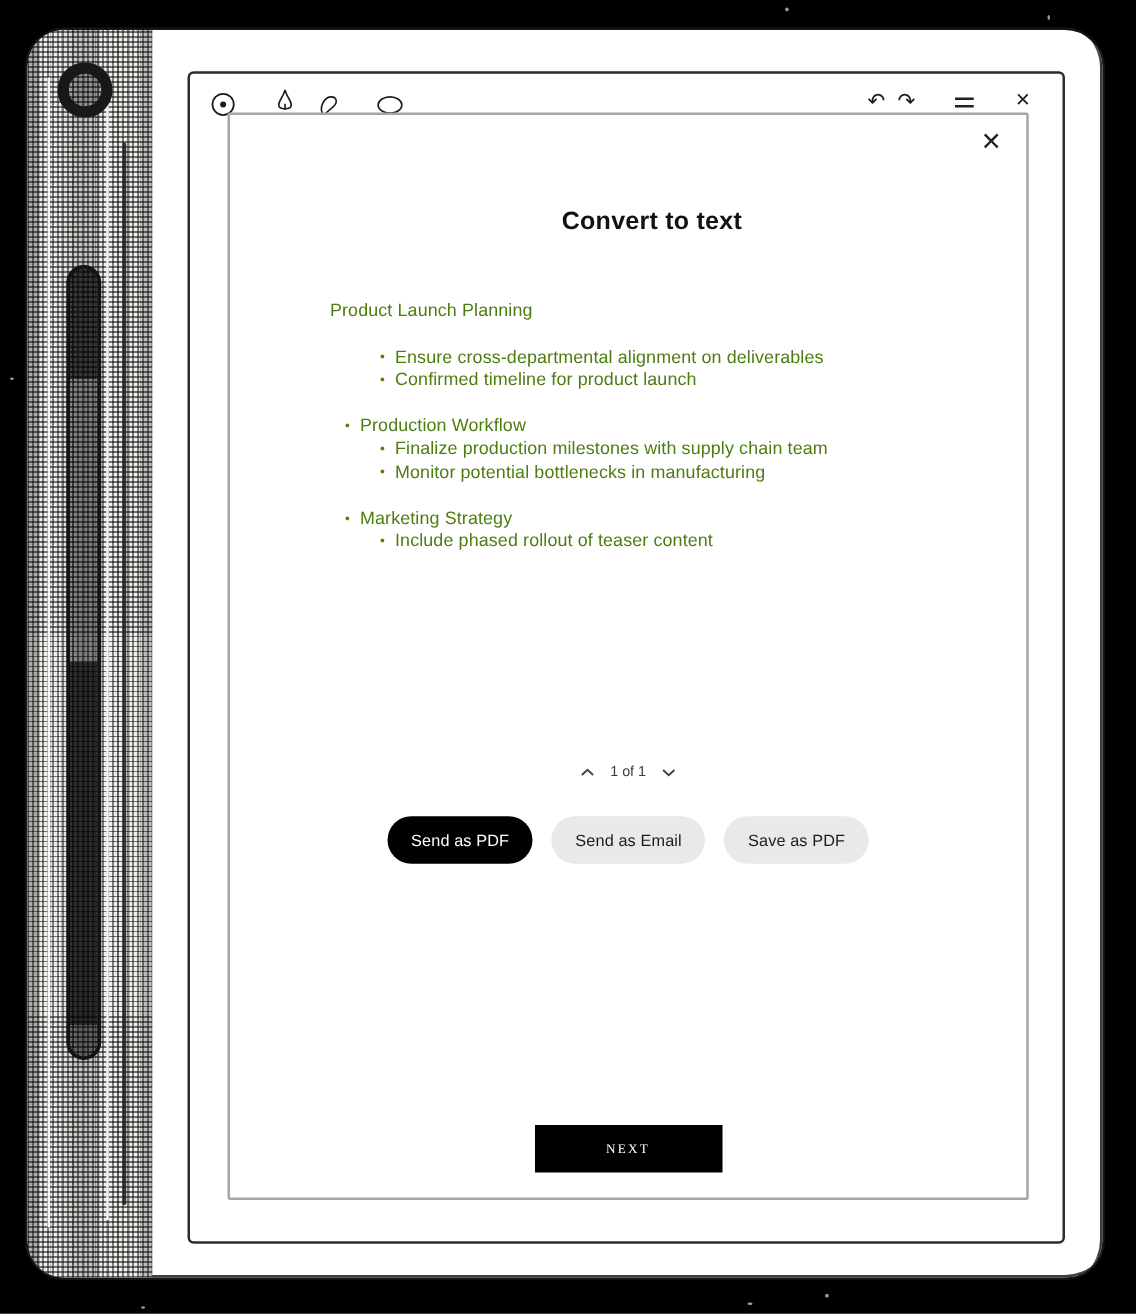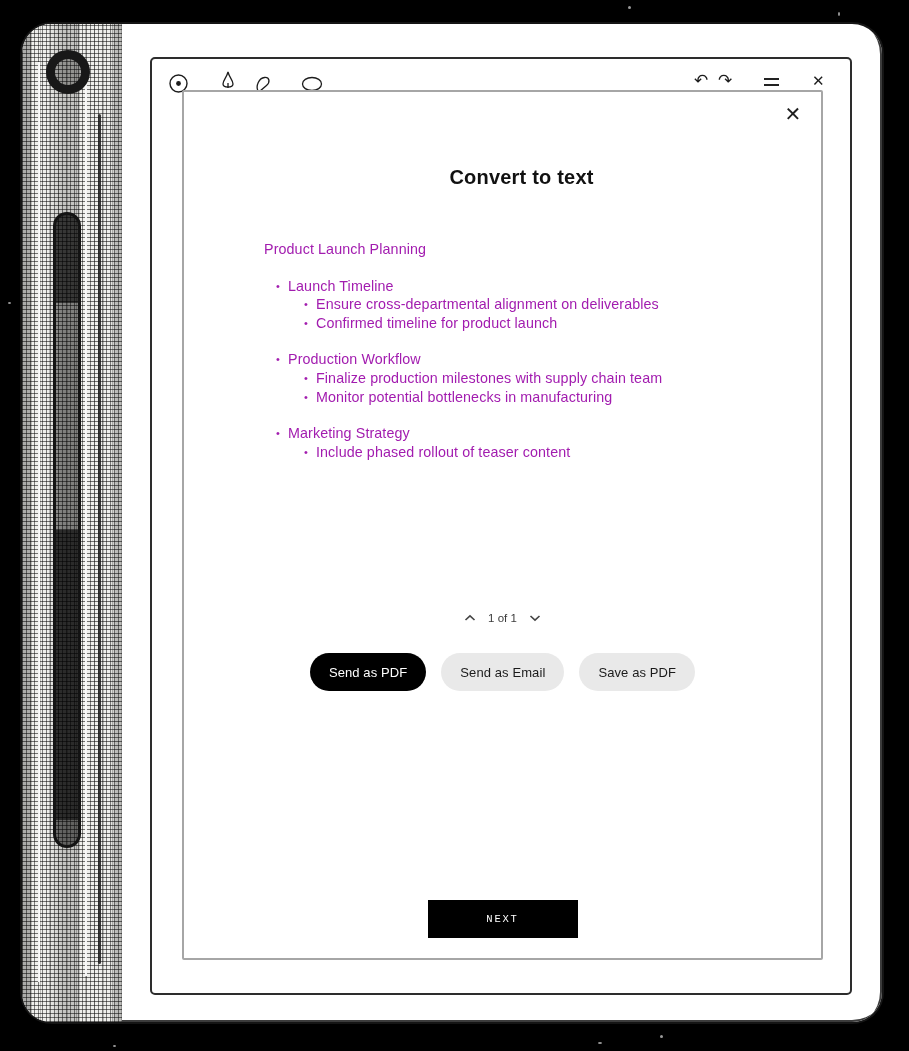--- a/index.html
+++ b/index.html
@@ -59,21 +59,21 @@
   .modal-close{
     position:absolute;top:10px;right:16px;font-size:20px;color:#1e1e1e;
     width:24px;height:24px;text-align:center;line-height:24px;cursor:pointer;
   }
   .modal-title{
     position:absolute;top:74px;left:0;right:0;text-align:center;
     font-size:20px;font-weight:600;letter-spacing:.2px;color:#111;padding-left:38px;
   }
   .doc{
     position:absolute;left:80px;top:148px;width:505px;
-    font-size:14.3px;line-height:18.6px;color:#a21caf;letter-spacing:.1px;
+    font-size:14.3px;line-height:18.6px;color:#4d7c0f;letter-spacing:.1px;
   }
   .doc-title{margin-bottom:18px;}
   .section{margin-bottom:18px;}
   .li{position:relative;}
   .li::before{content:"•";position:absolute;left:-12px;top:0;font-size:11px;}
   .l1{margin-left:24px;}
   .l2{margin-left:52px;}
   .pagination{
     position:absolute;top:520px;left:0;right:0;display:flex;
     justify-content:center;gap:12px;color:#3f3f3f;
@@ -86,21 +86,21 @@
   .pill{
     height:38px;border-radius:19px;display:flex;align-items:center;justify-content:center;
     padding:0 19px;font-size:13px;border:none;cursor:pointer;
     font-family:"Liberation Sans",sans-serif;letter-spacing:.1px;text-align:center;
   }
   .pill.primary{background:#000;color:#fff;}
   .pill.secondary{background:#e9e9e9;color:#1b1b1b;}
   .next-btn{
     position:absolute;bottom:20px;left:50%;transform:translateX(-50%);
     width:150px;height:38px;background:#000;color:#fff;border:none;cursor:pointer;
-    font-size:10.5px;letter-spacing:1.8px;font-family:Liberation Mono, monospace;
+    font-size:10.5px;letter-spacing:1.8px;font-family:Liberation Serif, serif;
   }
   
   .speck{position:absolute;background:#9a9a9a;border-radius:50%;}
 </style>
 </head>
 <body>
 
 <div class="device">
 
   <div class="spine">
@@ -147,21 +147,20 @@
     <div class="modal">
 
       <span class="modal-close">✕</span>
 
       <div class="modal-title">Convert to text</div>
 
       <div class="doc">
         <div class="doc-title">Product Launch Planning</div>
 
         <div class="section">
-          <div class="li l1">Launch Timeline</div>
           <div class="li l2">Ensure cross-departmental alignment on deliverables</div>
           <div class="li l2">Confirmed timeline for product launch</div>
         </div>
 
         <div class="section">
           <div class="li l1">Production Workflow</div>
           <div class="li l2">Finalize production milestones with supply chain team</div>
           <div class="li l2">Monitor potential bottlenecks in manufacturing</div>
         </div>
 

